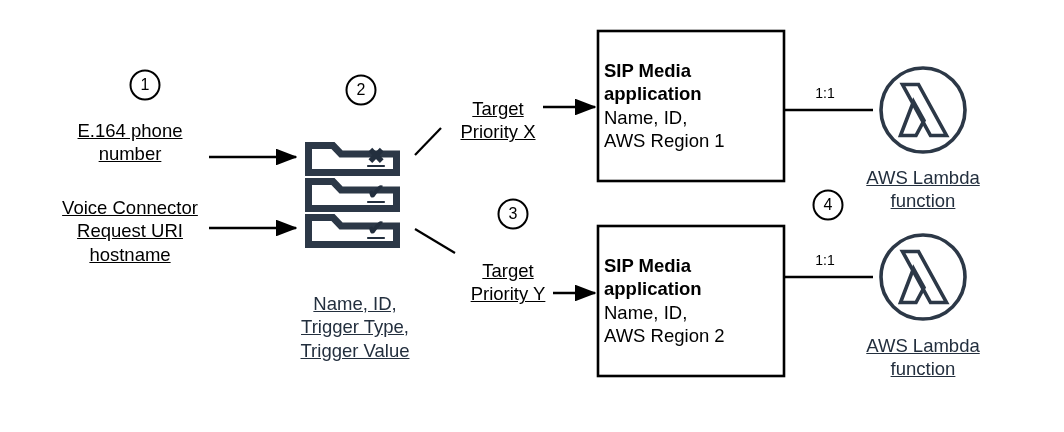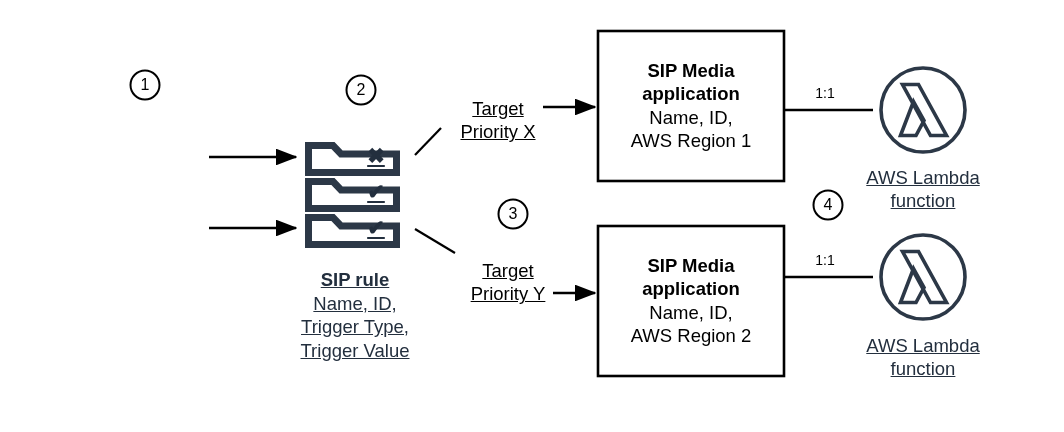--- a/index.html
+++ b/index.html
@@ -43,21 +43,20 @@
     position: absolute;
     width: 30px;
     height: 30px;
     font-size: 16px;
     line-height: 30px;
     text-align: center;
     color: #000000;
   }
   .box-text {
     position: absolute;
-    text-align: center;
     line-height: 1.24;
     font-size: 18.5px;
     white-space: pre-line;
   }
 </style>
 </head>
 <body>
 
 <div id="diagram-root">
 
@@ -105,26 +104,30 @@
       <path d="M902.5,251.5 L918.5,251.5 L946.5,302.5 L930.5,302.5 Z" fill="none" stroke="#2c3847" stroke-width="3.6" stroke-linejoin="miter"></path>
       <path d="M913.5,268.5 L924,287.5 L916,302.5 L900.5,302.5 Z" fill="none" stroke="#2c3847" stroke-width="3.6" stroke-linejoin="miter"></path>
     </g>
   </svg>
 
   <div class="step-num" style="left:130px; top:70px;">1</div>
   <div class="step-num" style="left:346px; top:75px;">2</div>
   <div class="step-num" style="left:498px; top:199px;">3</div>
   <div class="step-num" style="left:813px; top:190px;">4</div>
 
+  <div class="lbl t18" style="left:50px; top:119px; width:160px;">E.164 phone
+number</div>
+  <div class="lbl t18" style="left:40px; top:196px; width:180px;">Voice Connector
+Request URI
+hostname</div>
 
   <div class="lbl t18 bold lbl-dark" style="left:362px; top:143px; width:28px; font-size:21px;">✖</div>
   <div class="lbl t18 bold lbl-dark" style="left:362px; top:179px; width:28px; font-size:21px;">✔</div>
   <div class="lbl t18 bold lbl-dark" style="left:362px; top:215px; width:28px; font-size:21px;">✔</div>
 
-  <div class="lbl t18 bold lbl-dark" style="left:295px; top:268px; width:120px;">SIP rule</div>
   <div class="lbl t18 lbl-dark" style="left:285px; top:292px; width:140px;">Name, ID,
 Trigger Type,
 Trigger Value</div>
 
   <div class="lbl t18" style="left:453px; top:97px; width:90px;">Target
 Priority X</div>
   <div class="lbl t18" style="left:463px; top:259px; width:90px;">Target
 Priority Y</div>
 
   <div class="box-text bold" style="left:604px; top:60px; width:174px;">SIP Media

